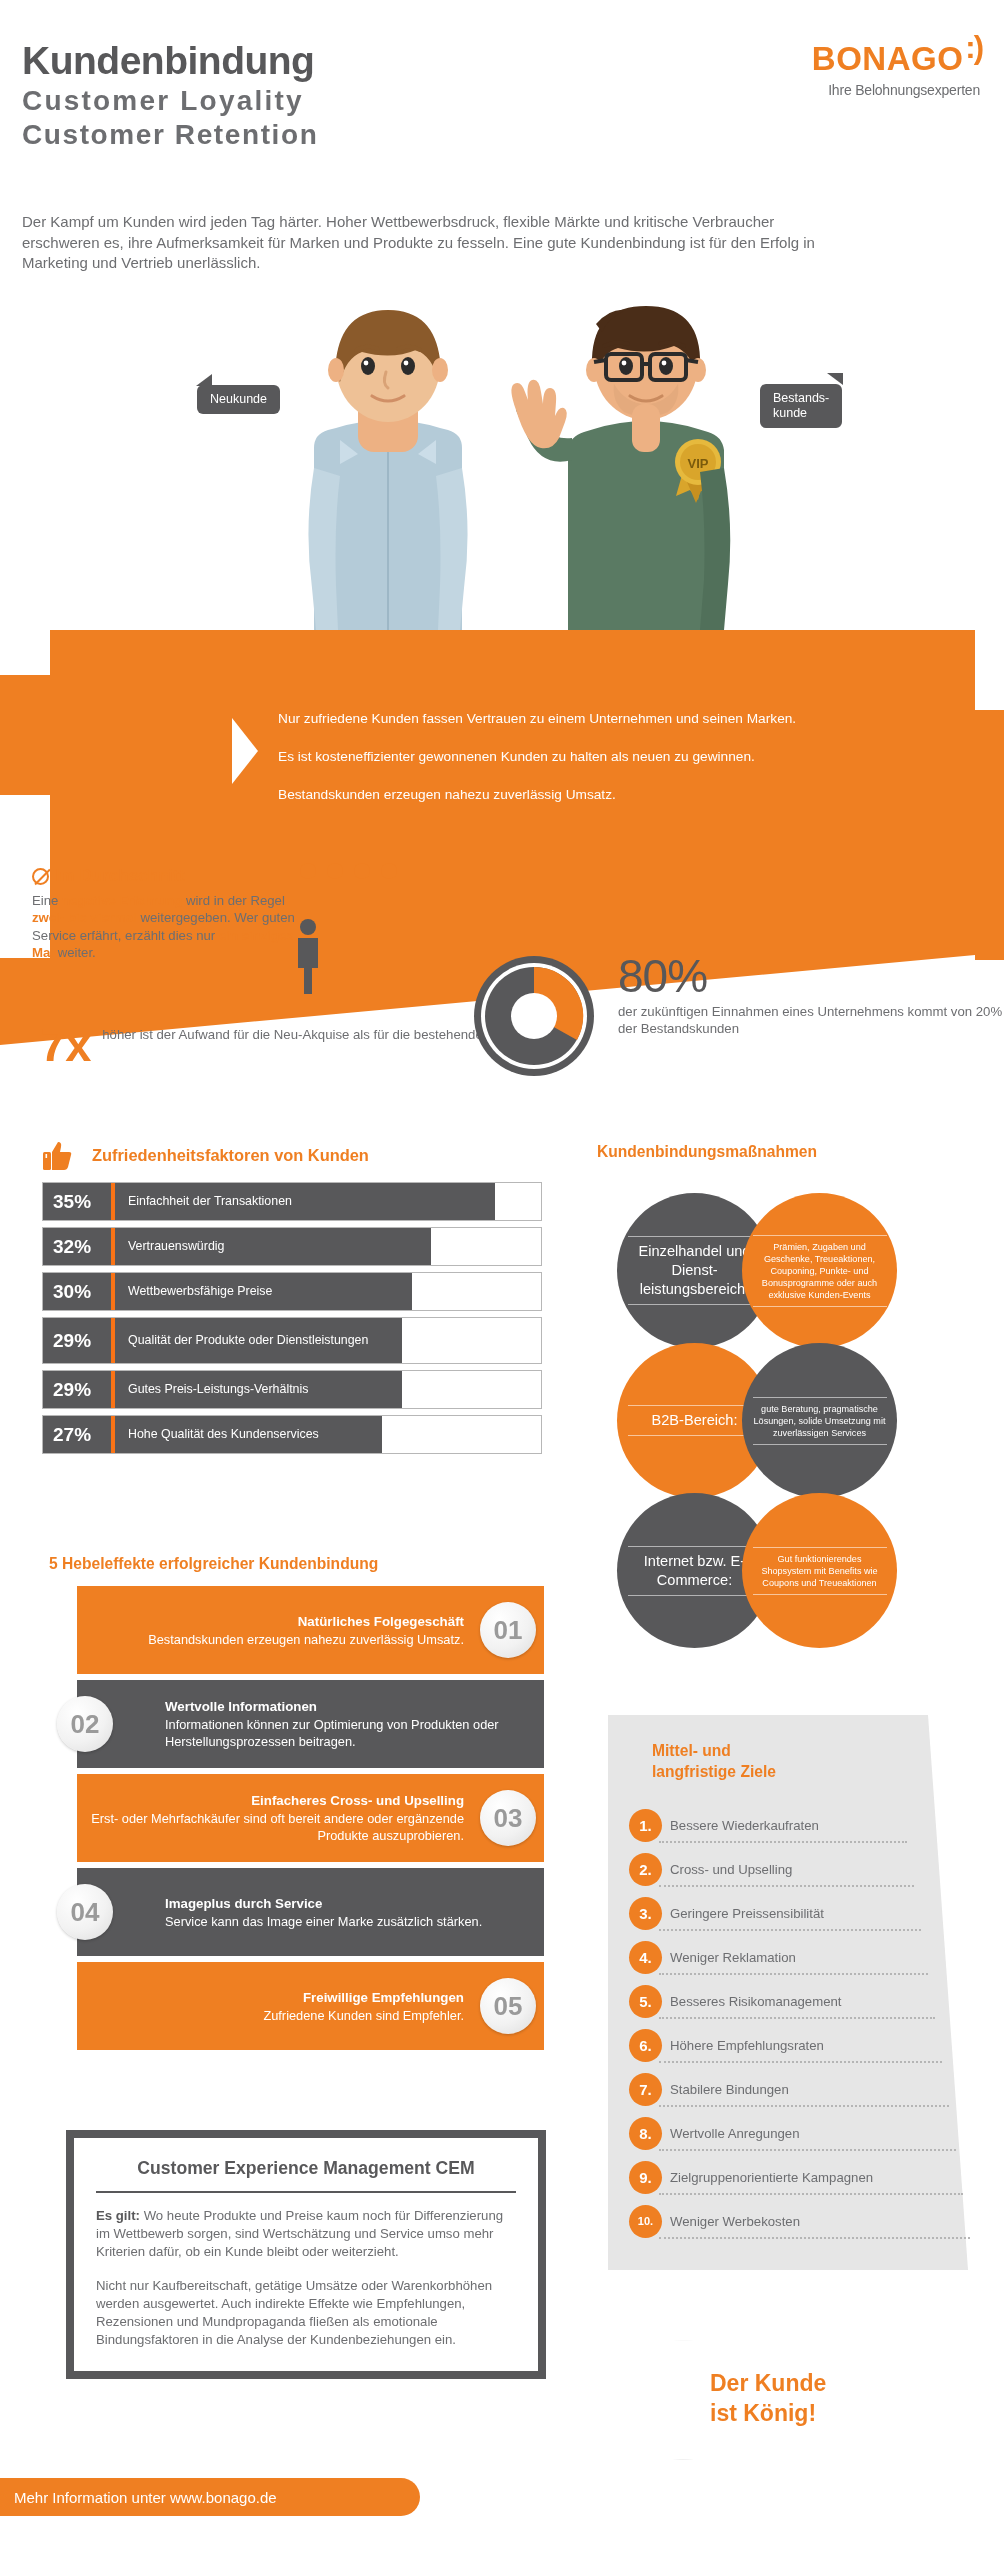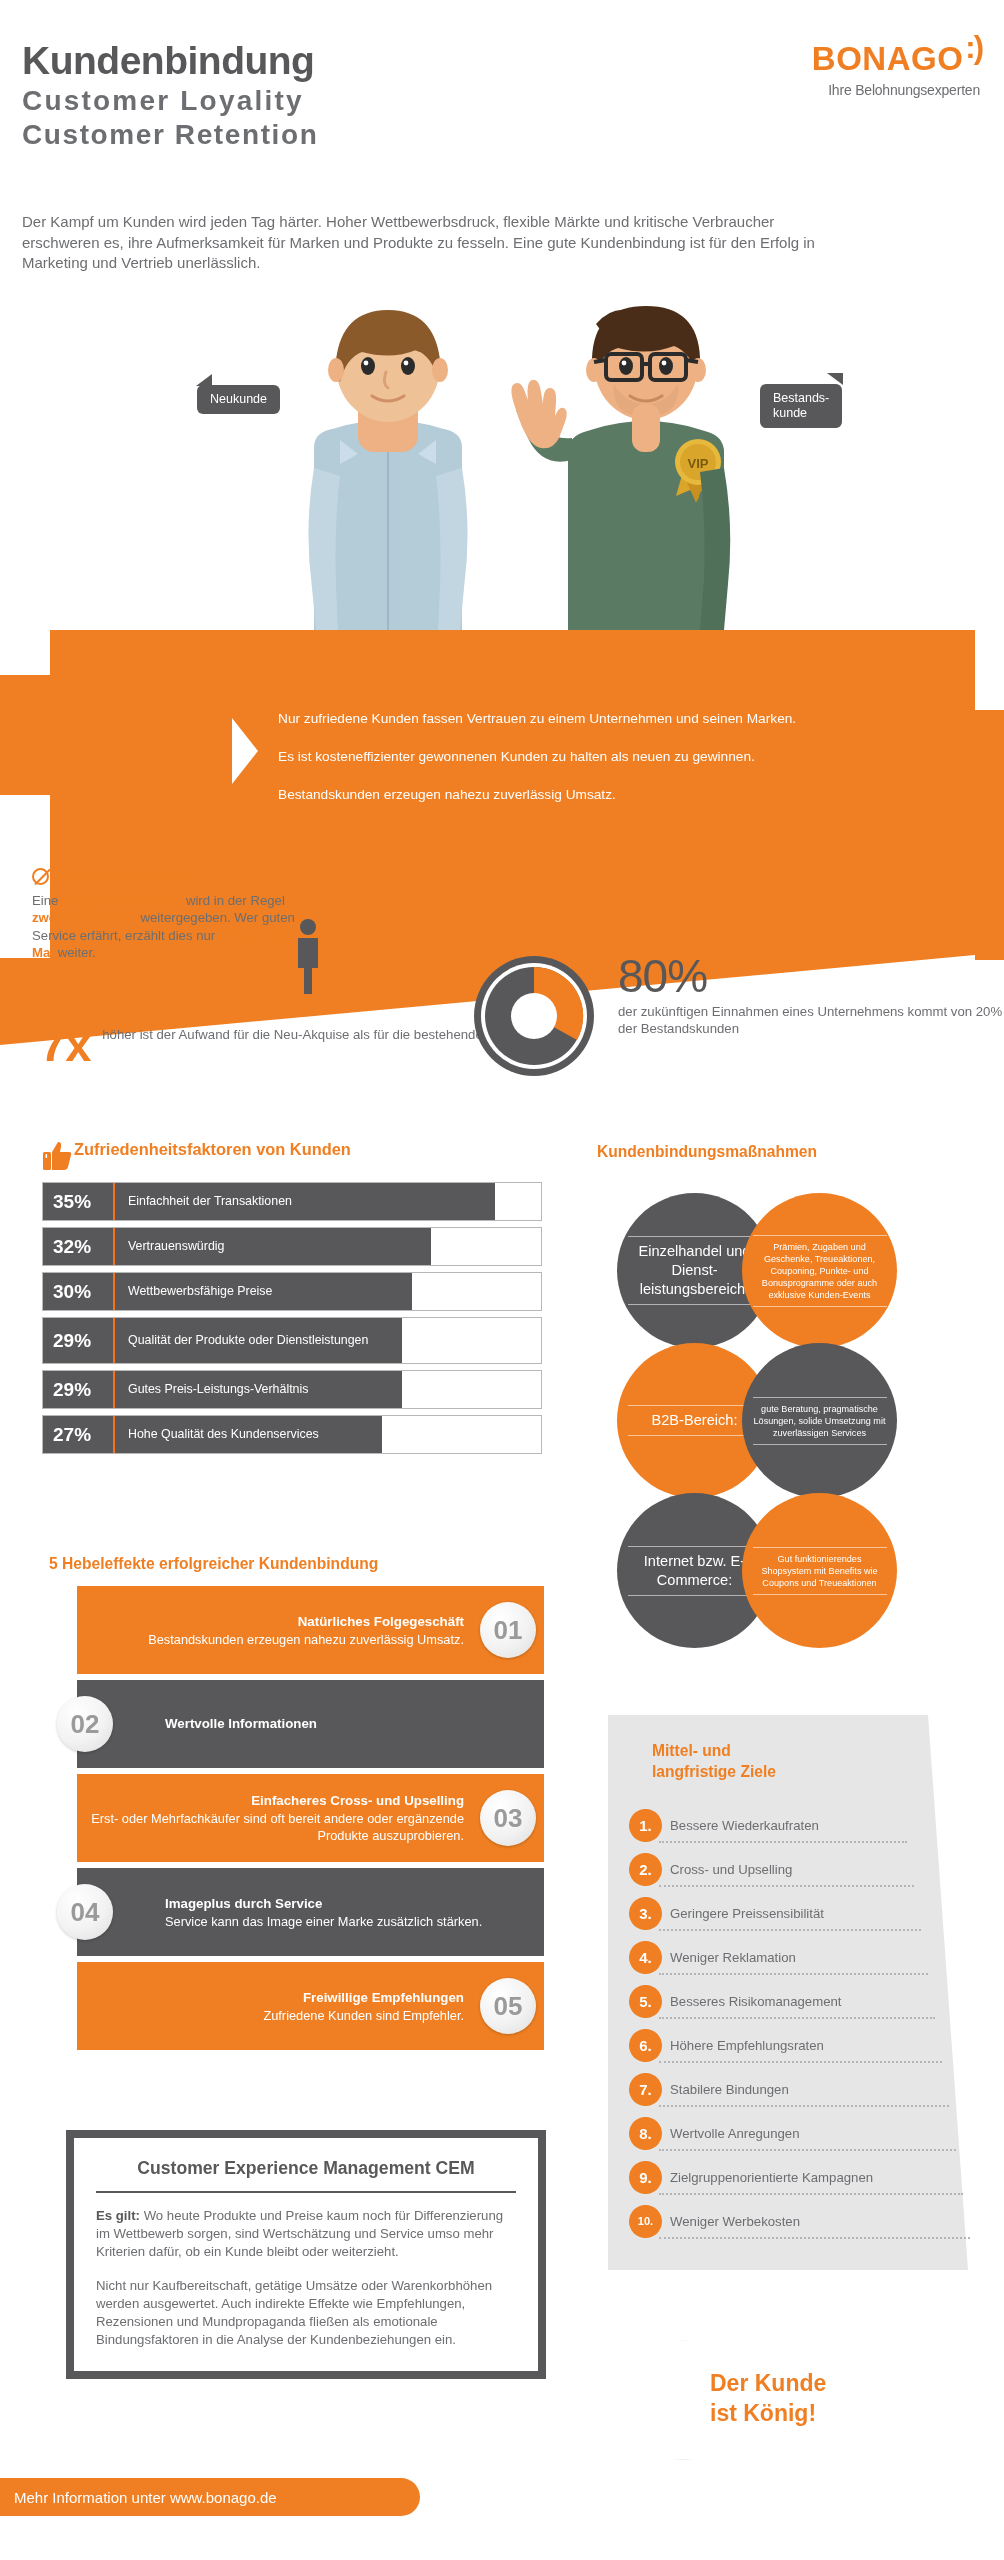--- a/index.html
+++ b/index.html
@@ -62,27 +62,27 @@
   .seven-num { font-size: 47px; font-weight: bold; color: #ef7f22; line-height: 46px; letter-spacing:-1px; }
   .seven-txt { font-size: 13.2px; line-height: 17.4px; color: #6d6e71; margin-left: 12px; margin-top: 4px; }
 
   .donut-wrap { position: absolute; left: 470px; top: 952px; }
   .pct-block { position: absolute; left: 618px; top: 952px; }
   .pct-big { font-size: 46px; color: #58585a; line-height: 48px; letter-spacing:-1px;}
   .pct-sub { font-size: 13.2px; line-height: 17.4px; color: #6d6e71; margin-top: 3px; }
 
   
   .bars-sec { position: absolute; left: 42px; top: 1140px; width: 500px; }
-  .bars-head { display: flex; gap: 2px; margin-bottom: 12px; }
+  .bars-head { display: flex; align-items: center; gap: 20px; margin-bottom: 12px; }
   .bars-title { font-size: 16.4px; font-weight: bold; color: #ef7f22; }
   .bar-row { display: flex; height: 39px; margin-bottom: 6px; border: 1px solid #b7b7b7; background: #ffffff; }
   .bar-row.tall { height: 47px; }
   .bar-pct { width: 72px; background: #58585a; color: #fff; font-size: 19px; font-weight: bold;
              display:flex; align-items:center; padding-left: 10px; flex: none;
-             border-right: 2px solid #f97316; }
+             border-right: 4px solid #f97316; }
   .bar-track { flex: 1; position: relative; }
   .bar-fill { position: absolute; left: 0; top: 0; bottom: 0; background: #58585a;
               display: flex; align-items: center; color: #fff; font-size: 12.4px; padding-left: 13px;
               line-height: 15.5px; }
 
   
   .circ-sec { position: absolute; left: 597px; top: 1143px; width: 390px; height: 560px; }
   .circ-title { font-size: 15.6px; font-weight: bold; color: #ef7f22; margin-bottom: 10px; }
   .venn { position: relative; width: 390px; height: 520px; }
   .circ { position: absolute; width: 155px; height: 155px; border-radius: 50%;
@@ -422,20 +422,21 @@
               <div class="ar-h">Natürliches Folgegeschäft</div>
               <div class="ar-b">Bestandskunden erzeugen nahezu zuverlässig Umsatz.</div>
             </div>
           </div>
           <div class="badge r">01</div>
         </div>
         <div class="arrow-row">
           <div class="arrow-left">
             <div class="ar-txt-l">
               <div class="ar-h">Wertvolle Informationen</div>
+              <div class="ar-b">Informationen können zur Optimierung von Produkten oder Herstellungsprozessen beitragen.</div>
             </div>
           </div>
           <div class="badge l">02</div>
         </div>
         <div class="arrow-row">
           <div class="arrow-right">
             <div class="ar-txt-r">
               <div class="ar-h">Einfacheres Cross- und Upselling</div>
               <div class="ar-b">Erst- oder Mehrfachkäufer sind oft bereit andere oder ergänzende Produkte auszuprobieren.</div>
             </div>

